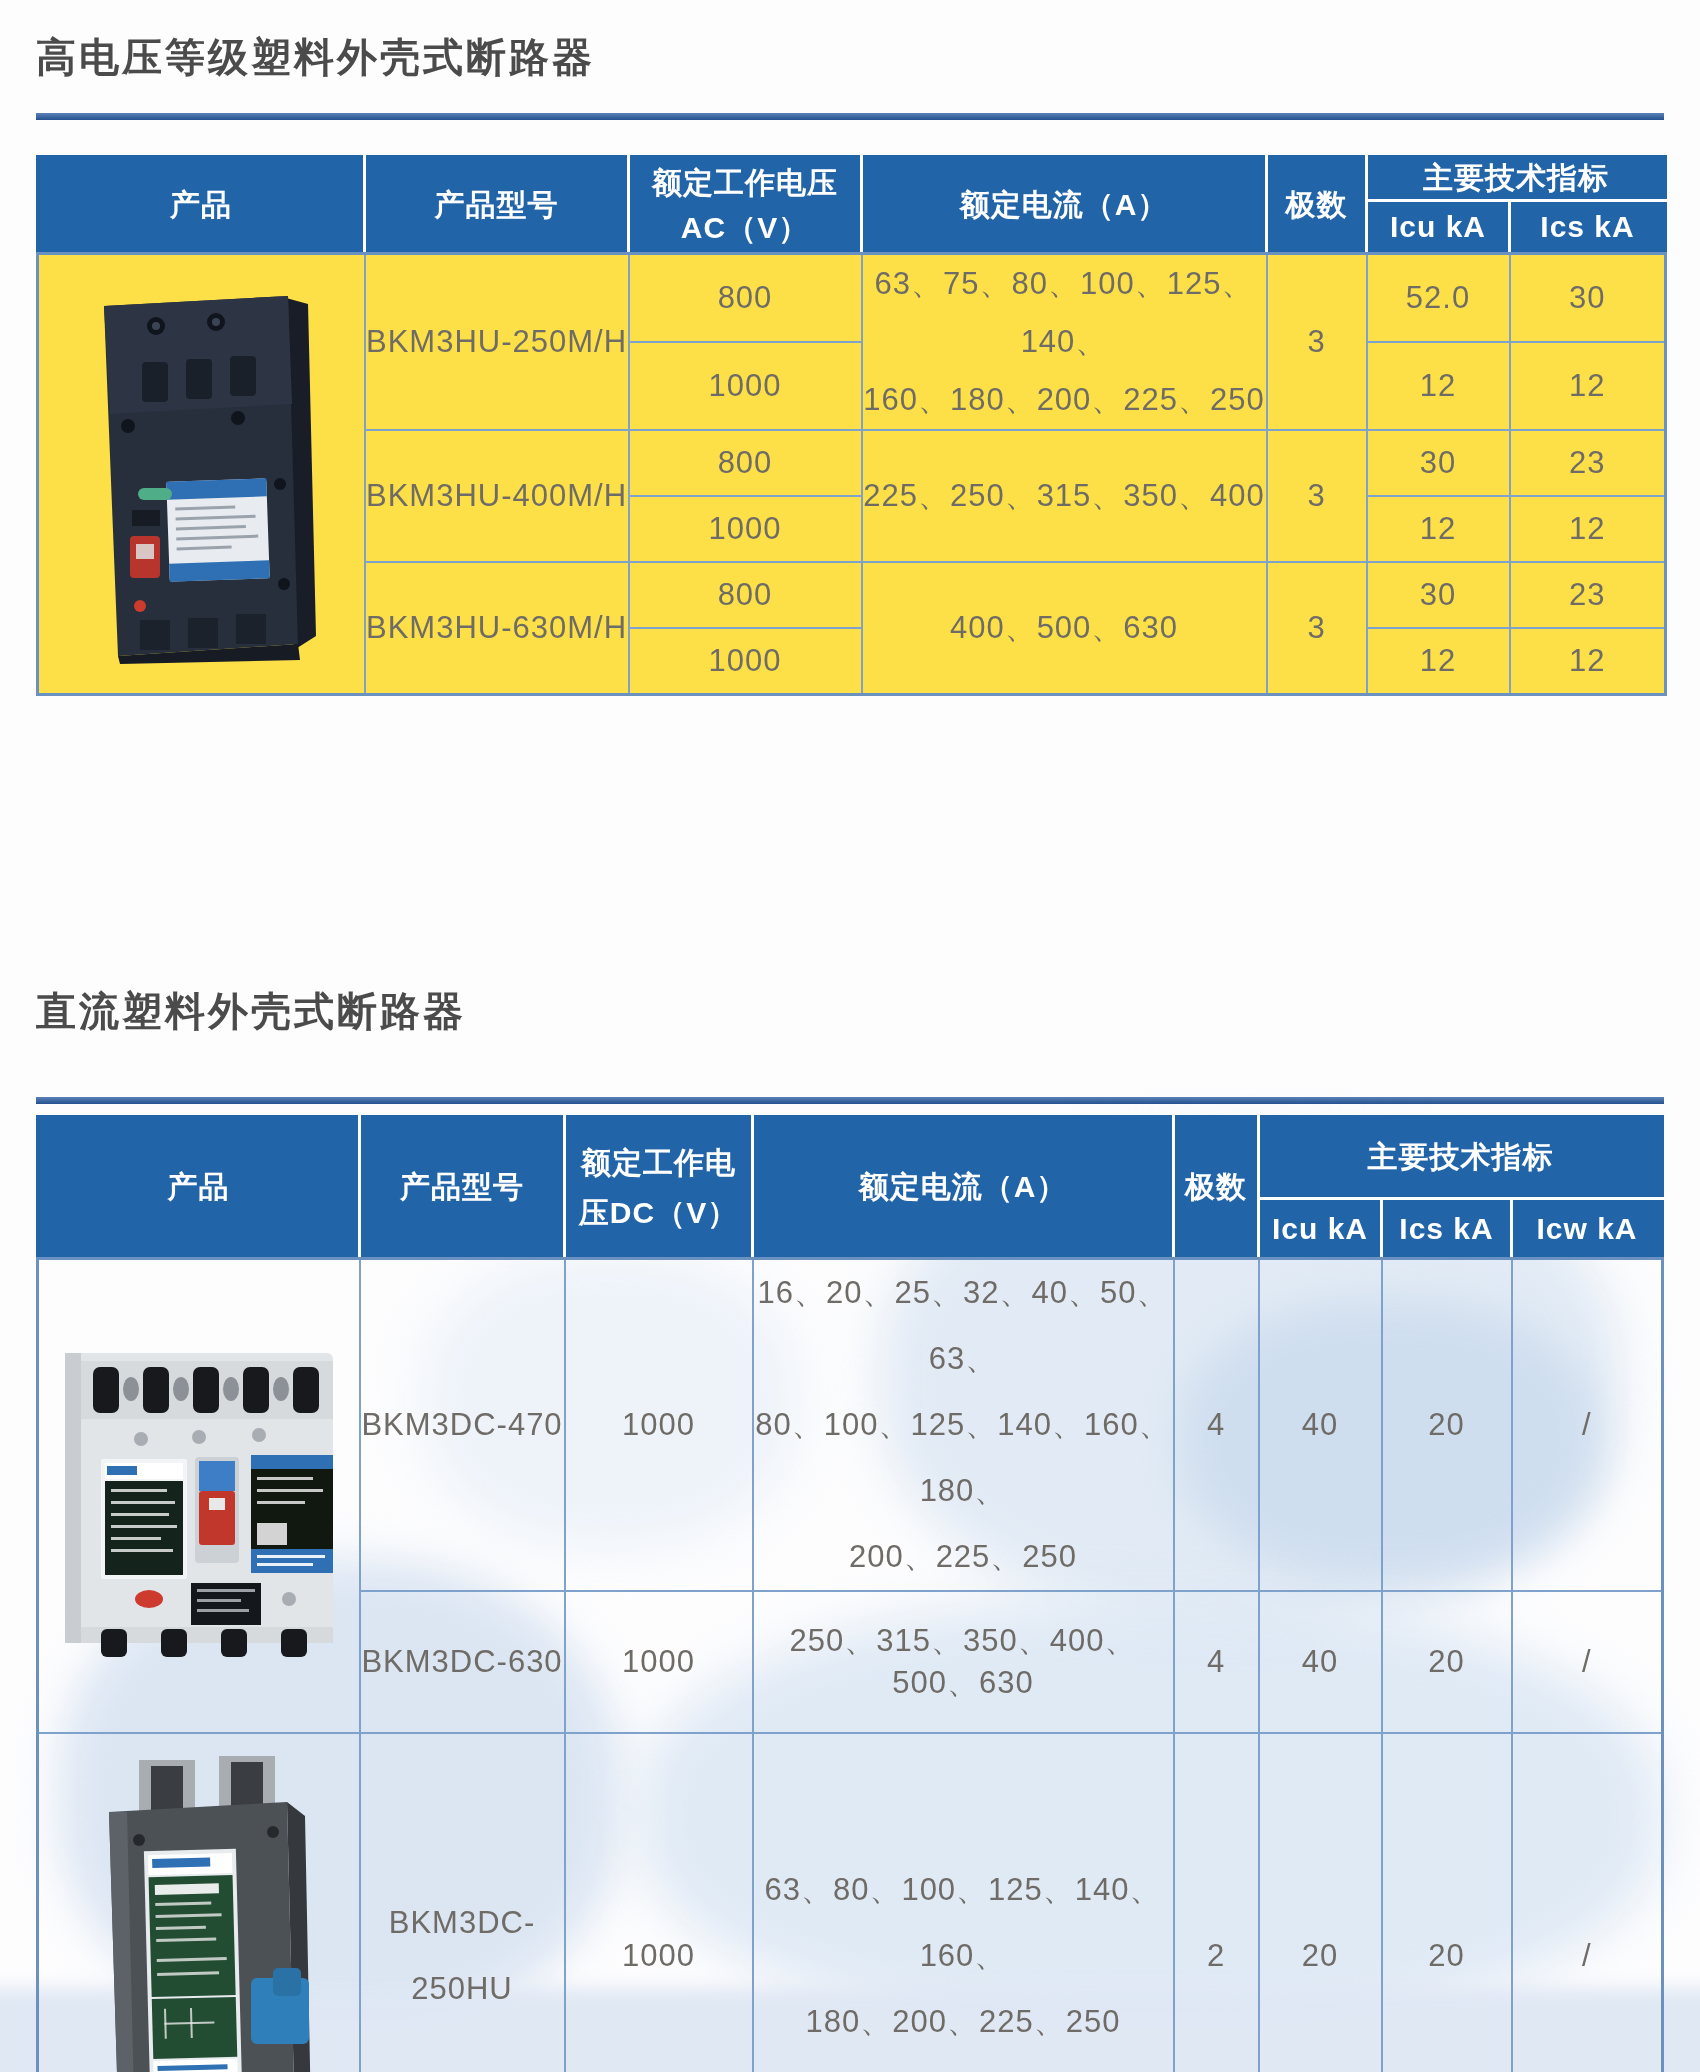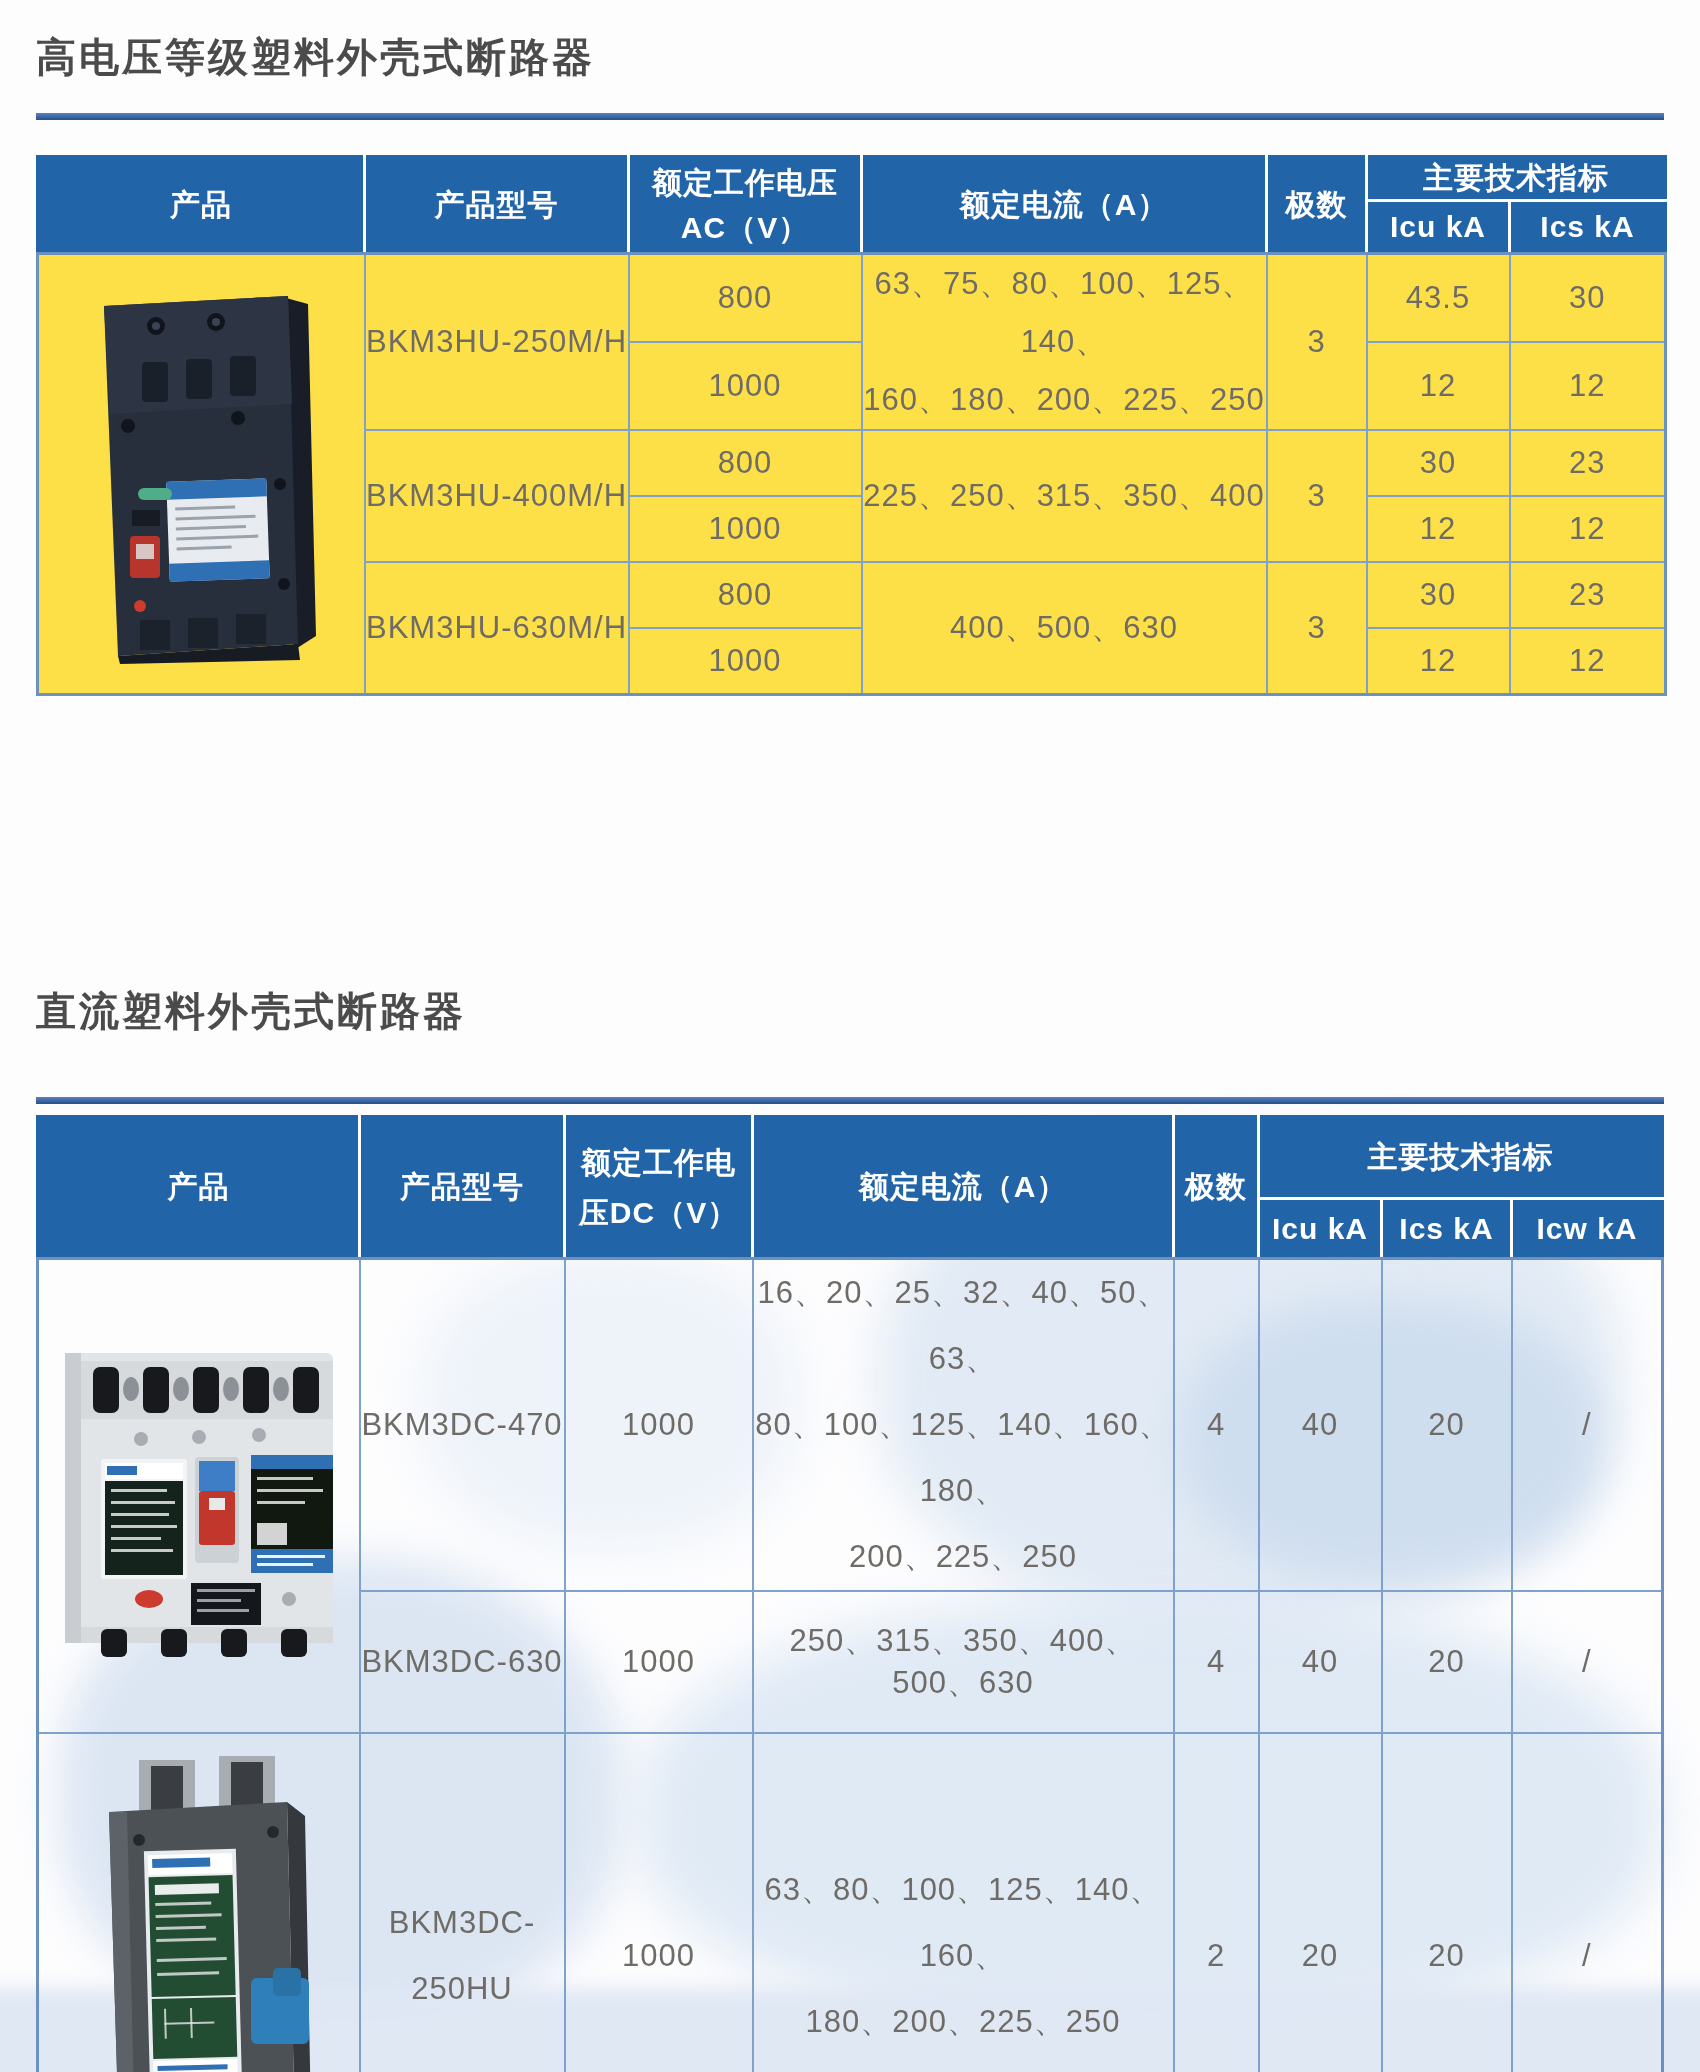--- a/index.html
+++ b/index.html
@@ -143,21 +143,21 @@
             <polygon points="62,372 242,360 244,376 64,380" fill="#161b24"></polygon>
           </svg>
         </td>
         <td rowspan="2" class="gend">BKM3HU-250M/H</td>
         <td class="sub">800</td>
         <td rowspan="2" class="gend ml">
           <div>63、75、80、100、125、140、</div>
           <div>160、180、200、225、250</div>
         </td>
         <td rowspan="2" class="gend">3</td>
-        <td class="sub">43.5</td>
+        <td class="sub">52.0</td>
         <td class="sub">30</td>
       </tr>
       <tr>
         <td class="gend">1000</td>
         <td class="gend">12</td>
         <td class="gend">12</td>
       </tr>
       <tr>
         <td rowspan="2" class="gend">BKM3HU-400M/H</td>
         <td class="sub">800</td>

